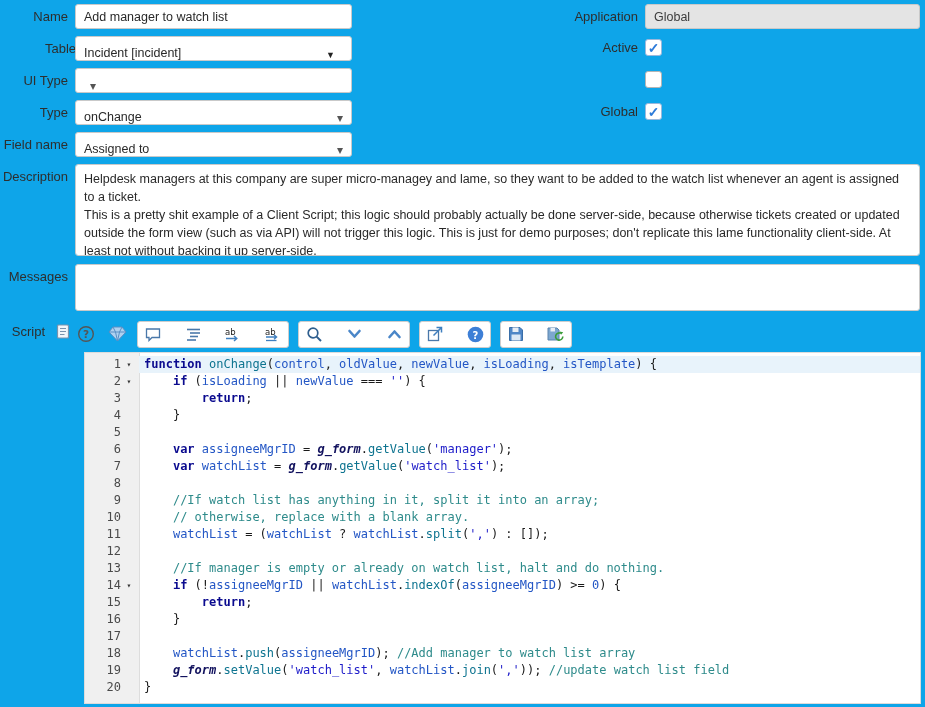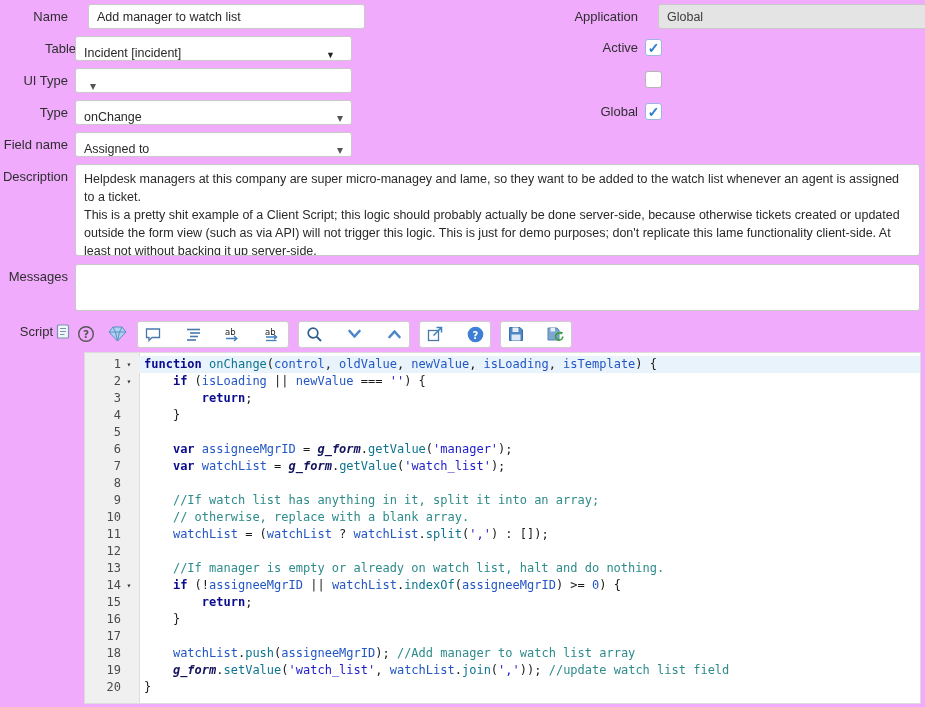--- a/index.html
+++ b/index.html
@@ -1,42 +1,42 @@
 <!DOCTYPE html>
 <html><head>
 <meta charset="utf-8">
 <style>
   html,body{margin:0;padding:0;background:#fff;}
-  .page{position:relative;width:925px;height:707px;background:#f0abfc;
+  .page{position:relative;width:925px;height:707px;background:#0ea5e9;
         font-family:"Liberation Sans",sans-serif;font-size:13px;color:#2e2e2e;overflow:hidden;}
 
   .flabel{position:absolute;height:25px;line-height:25px;text-align:right;color:#2e2e2e;}
   .tlabel{position:absolute;text-align:right;color:#2e2e2e;line-height:16px;}
 
   .input{position:absolute;height:25px;border:1px solid #c9c9c9;border-radius:3px;padding:0 8px;
-         font-family:"Liberation Sans",sans-serif;font-size:12.5px;color:#292929;box-sizing:border-box;background:#fff;outline:none;margin-left:13px;}
+         font-family:"Liberation Sans",sans-serif;font-size:12.5px;color:#292929;box-sizing:border-box;background:#fff;outline:none;}
   .input.readonly{background:#e4e4e4;color:#3c3c3c;}
 
   .select{position:absolute;height:25px;border:1px solid #c9c9c9;border-radius:3px;background:#fff;
           box-sizing:border-box;display:flex;align-items:flex-end;padding:0 8px;font-size:12.5px;color:#292929;cursor:pointer;}
   .select .val{flex:1;overflow:hidden;white-space:nowrap;}
   .sel-arrow{color:#555;font-size:12px;margin-left:6px;line-height:1;}
   .table-arrow{font-size:9px;color:#222;margin-right:8px;}
 
   .checkbox{position:absolute;width:17px;height:17px;border:1px solid #b5b5b5;border-radius:3px;background:#fff;
             display:flex;align-items:center;justify-content:center;cursor:pointer;box-sizing:border-box;}
   .checkbox .check-glyph{display:none;color:#2d7bd9;font-weight:bold;font-size:14px;line-height:1;}
   .checkbox.checked{border-color:#9bb8dc;}
   .checkbox.checked .check-glyph{display:block;}
 
   textarea.ta{position:absolute;border:1px solid #c9c9c9;border-radius:3px;padding:5px 8px;
          font-family:"Liberation Sans",sans-serif;font-size:12.5px;line-height:18px;color:#292929;
          resize:none;box-sizing:border-box;background:#fff;outline:none;}
 
-  .script-label{position:absolute;left:0;top:324px;width:70px;display:flex;align-items:center;justify-content:flex-end;gap:3px;}
+  .script-label{position:absolute;left:0;top:324px;width:70px;display:flex;align-items:center;justify-content:flex-end;gap:11px;}
   .toolbar{position:absolute;left:75px;top:320px;height:28px;display:flex;align-items:center;gap:9px;}
   .tb-group{display:flex;align-items:center;gap:12px;border:1px solid #cdcdcd;border-radius:3px;background:#fff;padding:1px;}
   .tbtn{width:28px;height:23px;display:flex;align-items:center;justify-content:center;cursor:pointer;border-radius:2px;}
   .tbtn-plain{width:22px;height:23px;display:flex;align-items:center;justify-content:center;cursor:pointer;}
   .ic{display:flex;align-items:center;justify-content:center;}
 
   #code-editor{position:absolute;left:84px;top:352px;width:837px;height:352px;border:1px solid #dcdcdc;
                background:#fff;box-sizing:border-box;overflow:hidden;}
   .gutter-bg{position:absolute;left:0;top:0;bottom:0;width:54px;background:#f0f0f0;border-right:1px solid #ddd;}
   #code-area{position:absolute;left:0;top:3px;right:0;}

